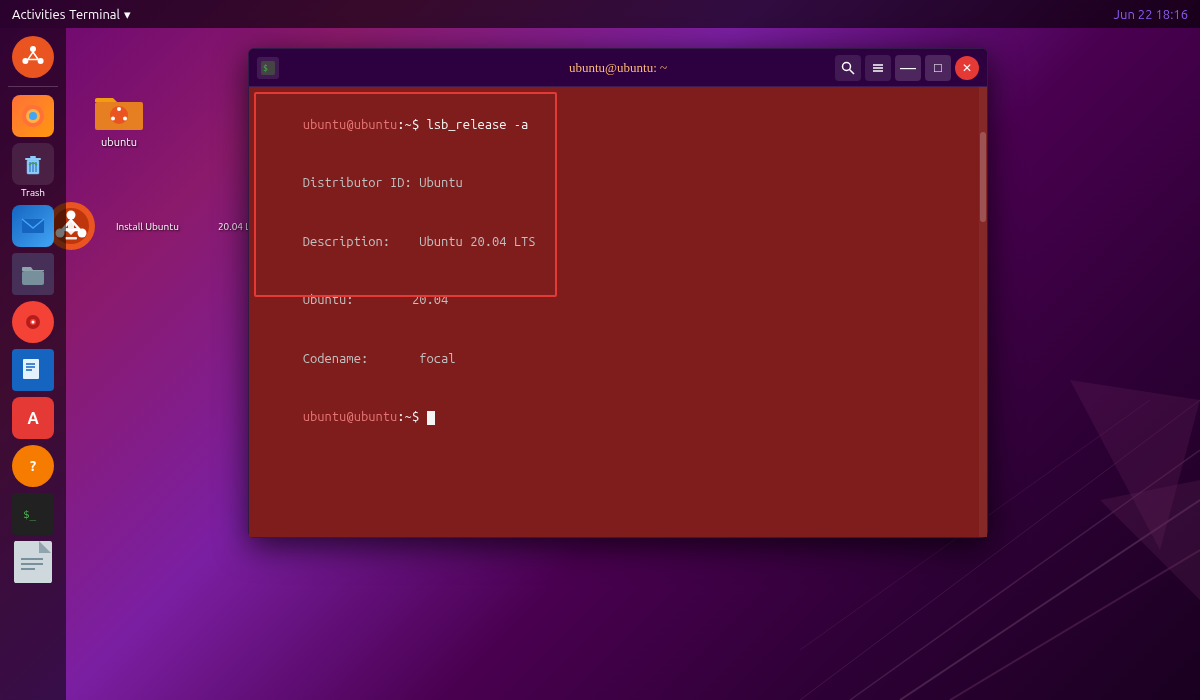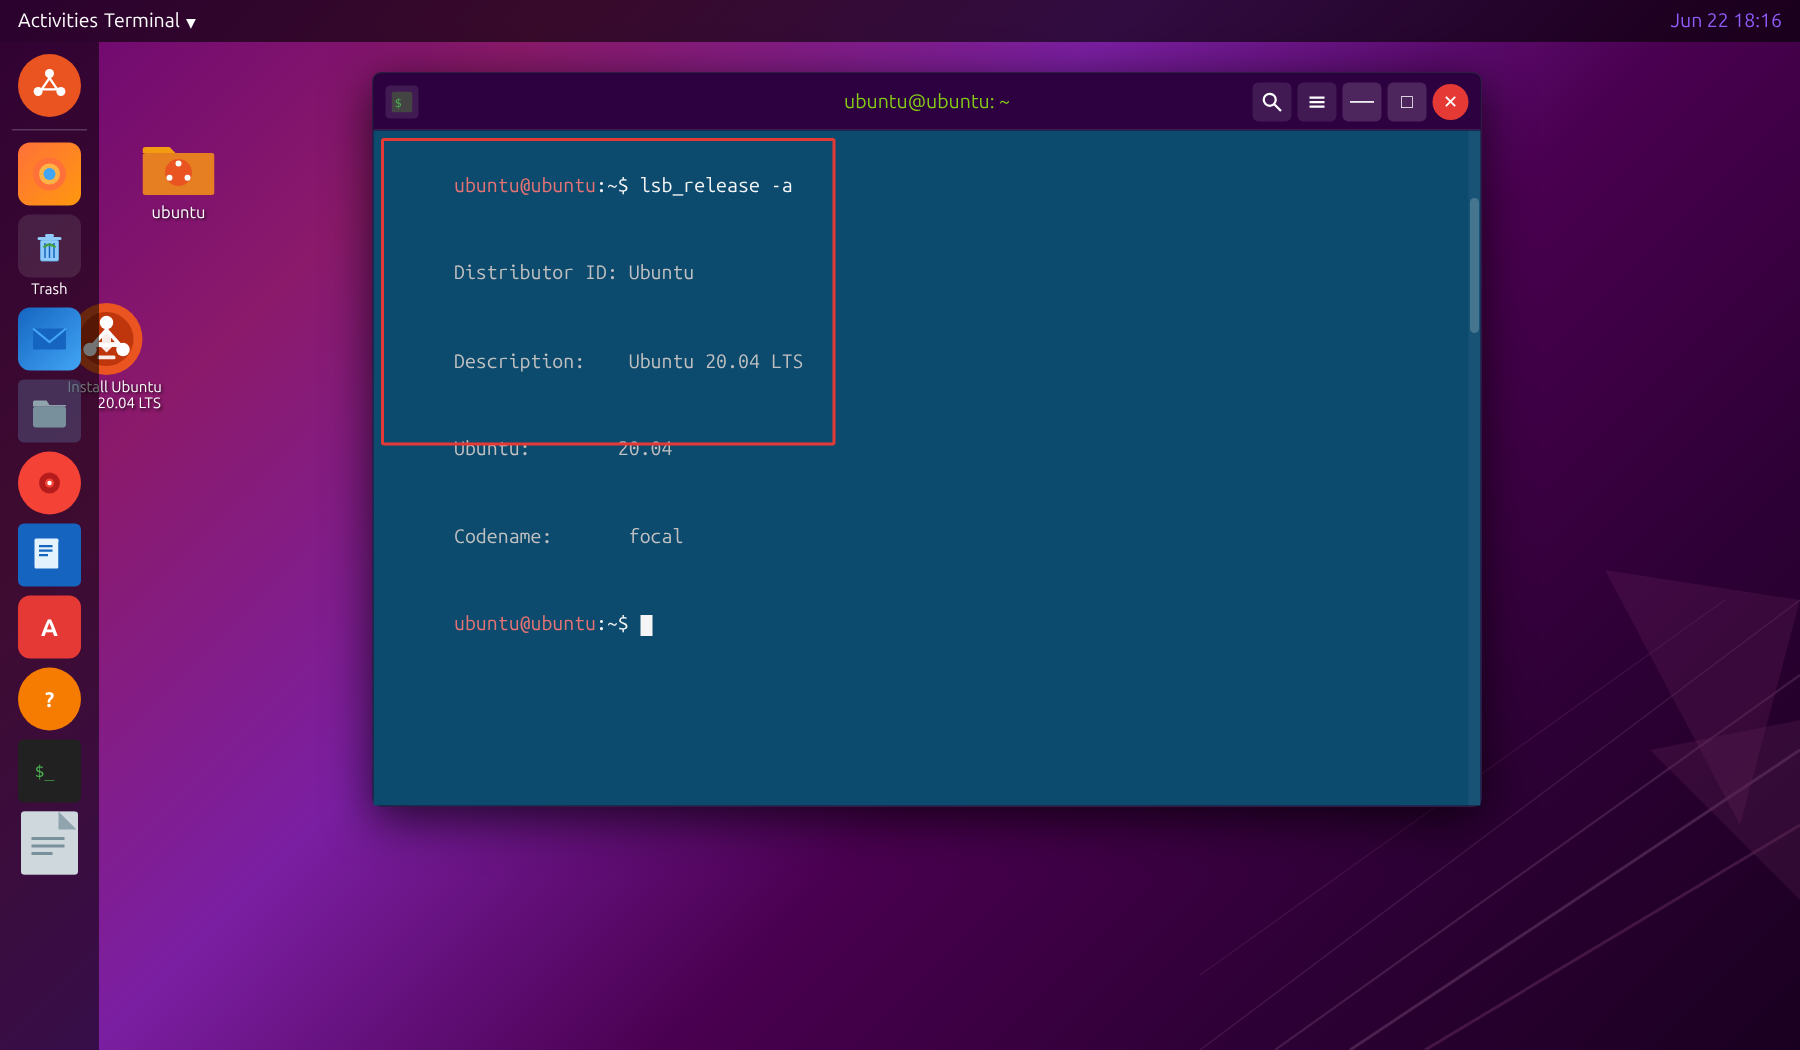--- a/index.html
+++ b/index.html
@@ -263,26 +263,27 @@
       background: rgba(255,255,255,0.1);
       border-radius: 3px;
       display: flex;
       align-items: center;
       justify-content: center;
       color: white;
       font-size: 12px;
     }
 
     .titlebar-title {
-      color: #84cc16;
+      color: #fdba74;
       font-size: 13px;
       font-weight: 400;
       position: absolute;
       left: 50%;
       transform: translateX(-50%);
+      font-family: Liberation Serif, serif;
     }
 
     .titlebar-controls {
       display: flex;
       align-items: center;
       gap: 4px;
     }
 
     .titlebar-btn {
       width: 26px;
@@ -308,21 +309,21 @@
     .titlebar-btn.search {
       background: rgba(255,255,255,0.1);
     }
     .titlebar-btn.menu {
       background: rgba(255,255,255,0.1);
     }
 
     
     .terminal-content {
       flex: 1;
-      background: #0c4a6e;
+      background: #7f1d1d;
       padding: 8px 10px;
       font-family: 'Ubuntu Mono', 'Courier New', monospace;
       font-size: 13px;
       color: #c0c0c0;
       overflow: hidden;
       position: relative;
     }
 
     
     .terminal-highlight-box {
@@ -382,23 +383,22 @@
       border-radius: 3px;
       margin-left: 1px;
     }
 
     
     .install-ubuntu-icon {
       position: absolute;
       top: 200px;
       left: 45px;
       display: flex;
-      flex-direction: column;
-      align-items: flex-start;
-      gap: 0;
+      align-items: center;
+      gap: 19px;
       cursor: pointer;
     }
 
     
     .ubuntu-home-icon {
       position: absolute;
       top: 60px;
       left: 50px;
       display: flex;
       flex-direction: column;

